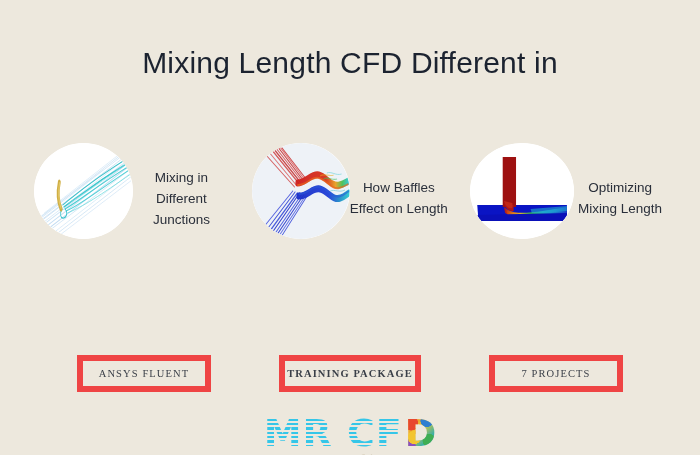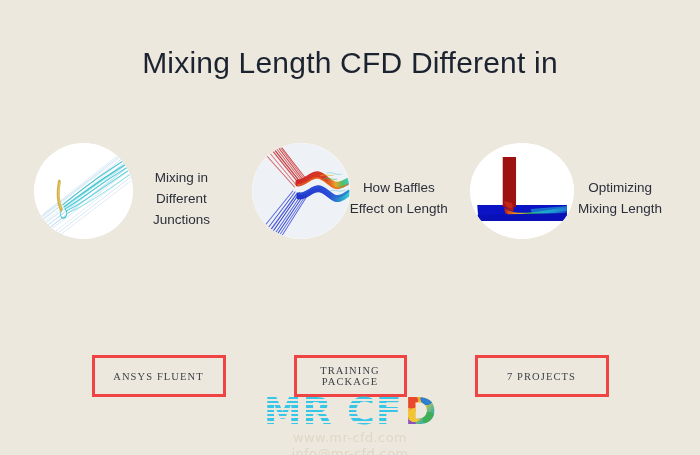--- a/index.html
+++ b/index.html
@@ -77,48 +77,49 @@
   .buttons {
     position: absolute;
     top: 355px;
     left: 0;
     width: 700px;
     display: flex;
     justify-content: center;
     gap: 68px;
   }
   .btn {
-    border: 3px solid #ef4444;
+    border: 6px solid #ef4444;
     background: transparent;
     color: #3a3f48;
     font-size: 10.5px;
     letter-spacing: 1.1px;
     padding: 7px 0;
     width: 134px;
     text-align: center;
     font-family: "Liberation Serif", serif;
     cursor: pointer;
     box-sizing: border-box;
   }
-  .btn.wide { width: 113px; }
+  .btn.wide { width: 142px; font-weight: bold; }
 
   
   .logo-block {
     position: absolute;
     left: 0;
     top: 392px;
     width: 700px;
     display: flex;
     flex-direction: column;
     align-items: center;
   }
   .logo-row {
     display: flex;
     align-items: flex-start;
     gap: 2px;
+    margin-top: 22px;
   }
   .logo-text {
     font-family: "DejaVu Sans", sans-serif;
     font-weight: bold;
     font-size: 38px;
     line-height: 38px;
     letter-spacing: 1px;
     background-image: repeating-linear-gradient(
       to bottom,
       #35c6e8 0px, #35c6e8 2.4px,

